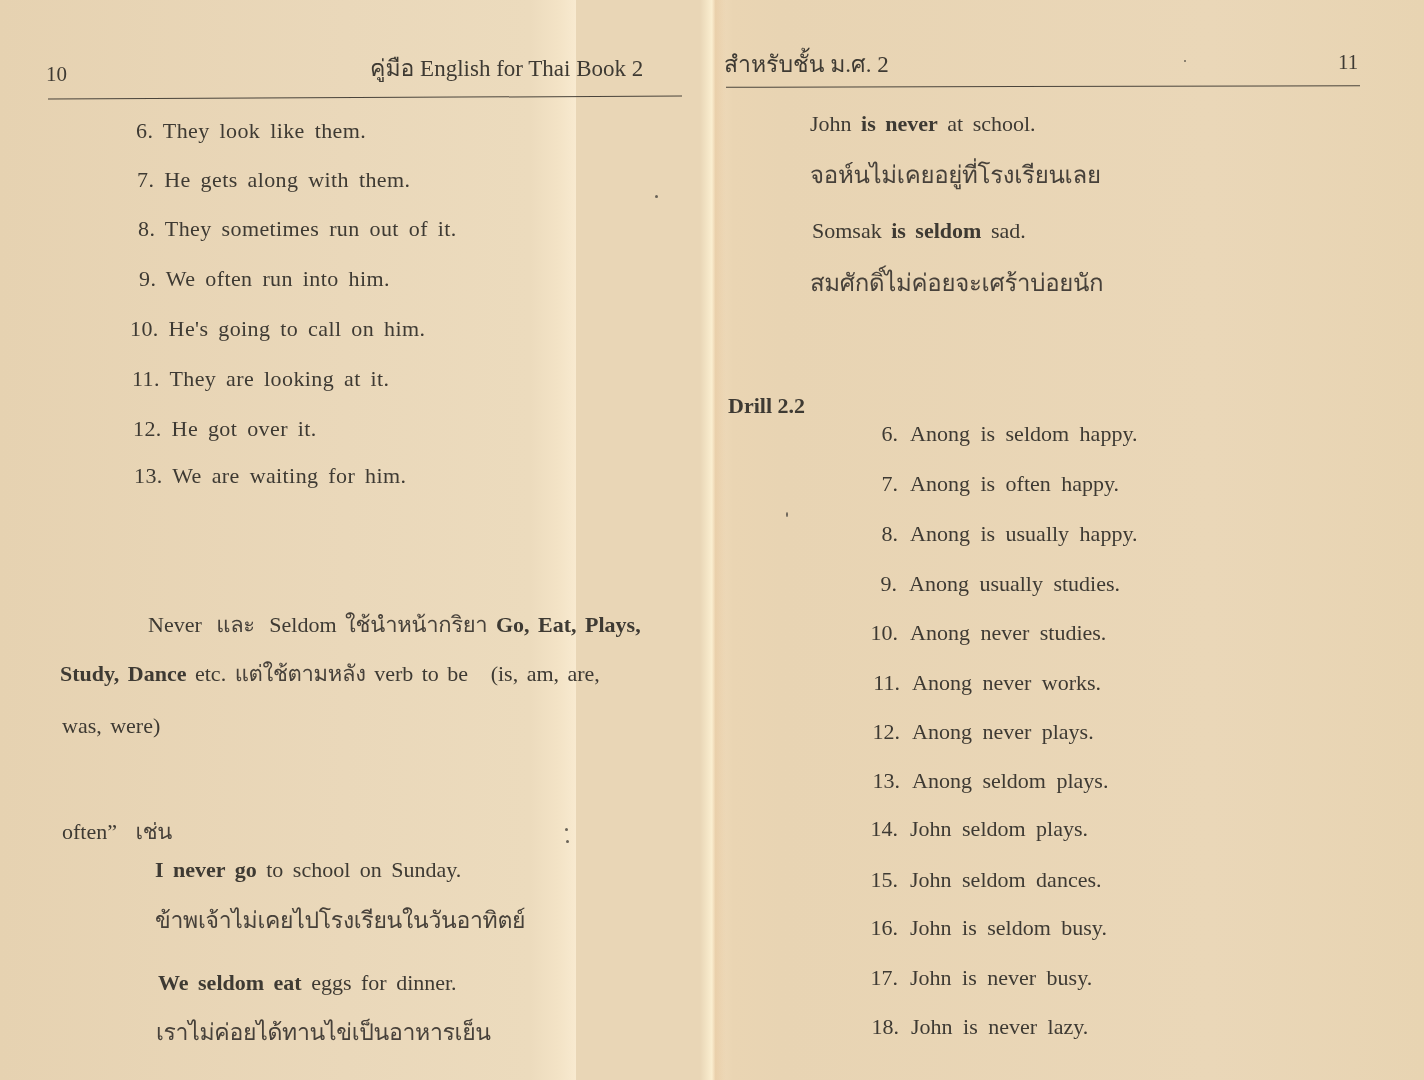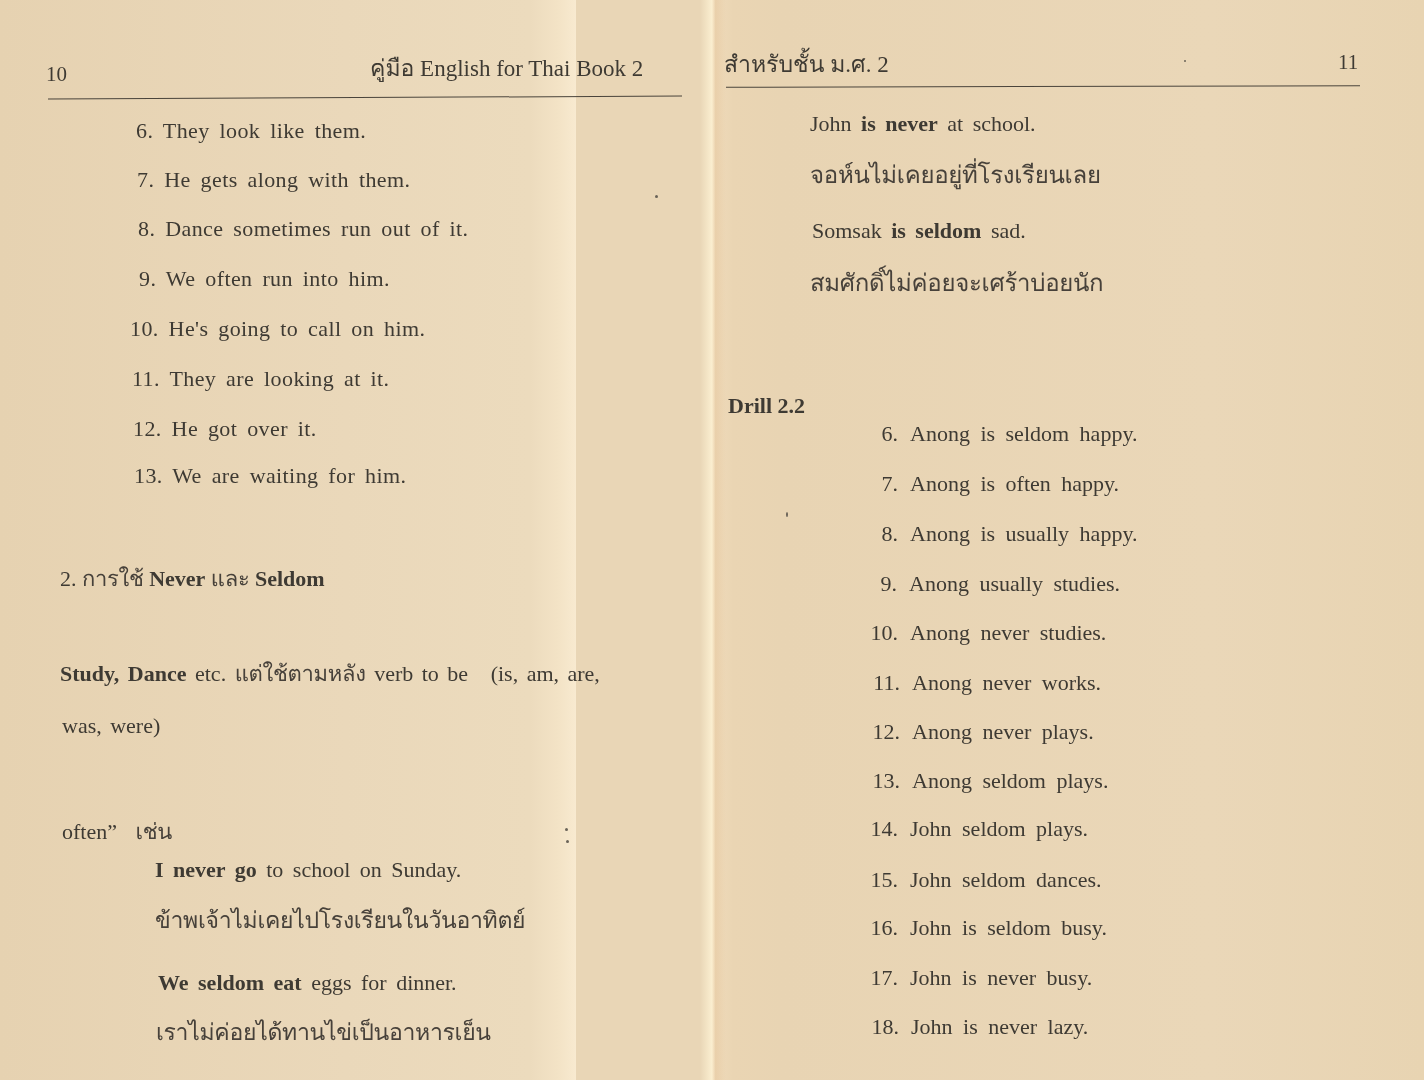--- a/index.html
+++ b/index.html
@@ -79,21 +79,21 @@
     <div class="abs ex-line" style="left:136px; top:118px;">
       <span class="num">6.</span>
       <span>They look like them.</span>
     </div>
     <div class="abs ex-line" style="left:137px; top:167px;">
       <span class="num">7.</span>
       <span>He gets along with them.</span>
     </div>
     <div class="abs ex-line" style="left:138px; top:216px;">
       <span class="num">8.</span>
-      <span>Dance sometimes run out of it.</span>
+      <span>They sometimes run out of it.</span>
     </div>
     <div class="abs ex-line" style="left:139px; top:266px;">
       <span class="num">9.</span>
       <span>We often run into him.</span>
     </div>
     <div class="abs ex-line" style="left:130px; top:316px;">
       <span class="num">10.</span>
       <span>He's going to call on him.</span>
     </div>
     <div class="abs ex-line" style="left:132px; top:366px;">
@@ -103,28 +103,28 @@
     <div class="abs ex-line" style="left:133px; top:416px;">
       <span class="num">12.</span>
       <span>He got over it.</span>
     </div>
     <div class="abs ex-line" style="left:134px; top:463px;">
       <span class="num">13.</span>
       <span>We are waiting for him.</span>
     </div>
   </div>
 
-  <div class="abs heading" style="left:60px; top:561px;">
-    <span>2.</span>
-    <span class="thai">การใช้</span>
-    <span class="b">Never</span>
-    <span class="thai">และ</span>
-    <span class="b">Seldom</span>
-  </div>
-
+
+  <div class="abs para" style="left:148px; top:607px;">
+    <span>Never</span>
+    <span class="thai" style="margin:0 6px;">และ</span>
+    <span>Seldom</span>
+    <span class="thai">ใช้นำหน้ากริยา</span>
+    <span class="b">Go, Eat, Plays,</span>
+  </div>
   <div class="abs para" style="left:60px; top:656px;">
     <span class="b">Study, Dance</span>
     <span>etc.</span>
     <span class="thai">แต่ใช้ตามหลัง</span>
     <span>verb to be</span>
     <span style="margin-left:14px;">(is, am, are,</span>
   </div>
   <div class="abs para" style="left:62px; top:713px;">
     <span>was, were)</span>
   </div>

